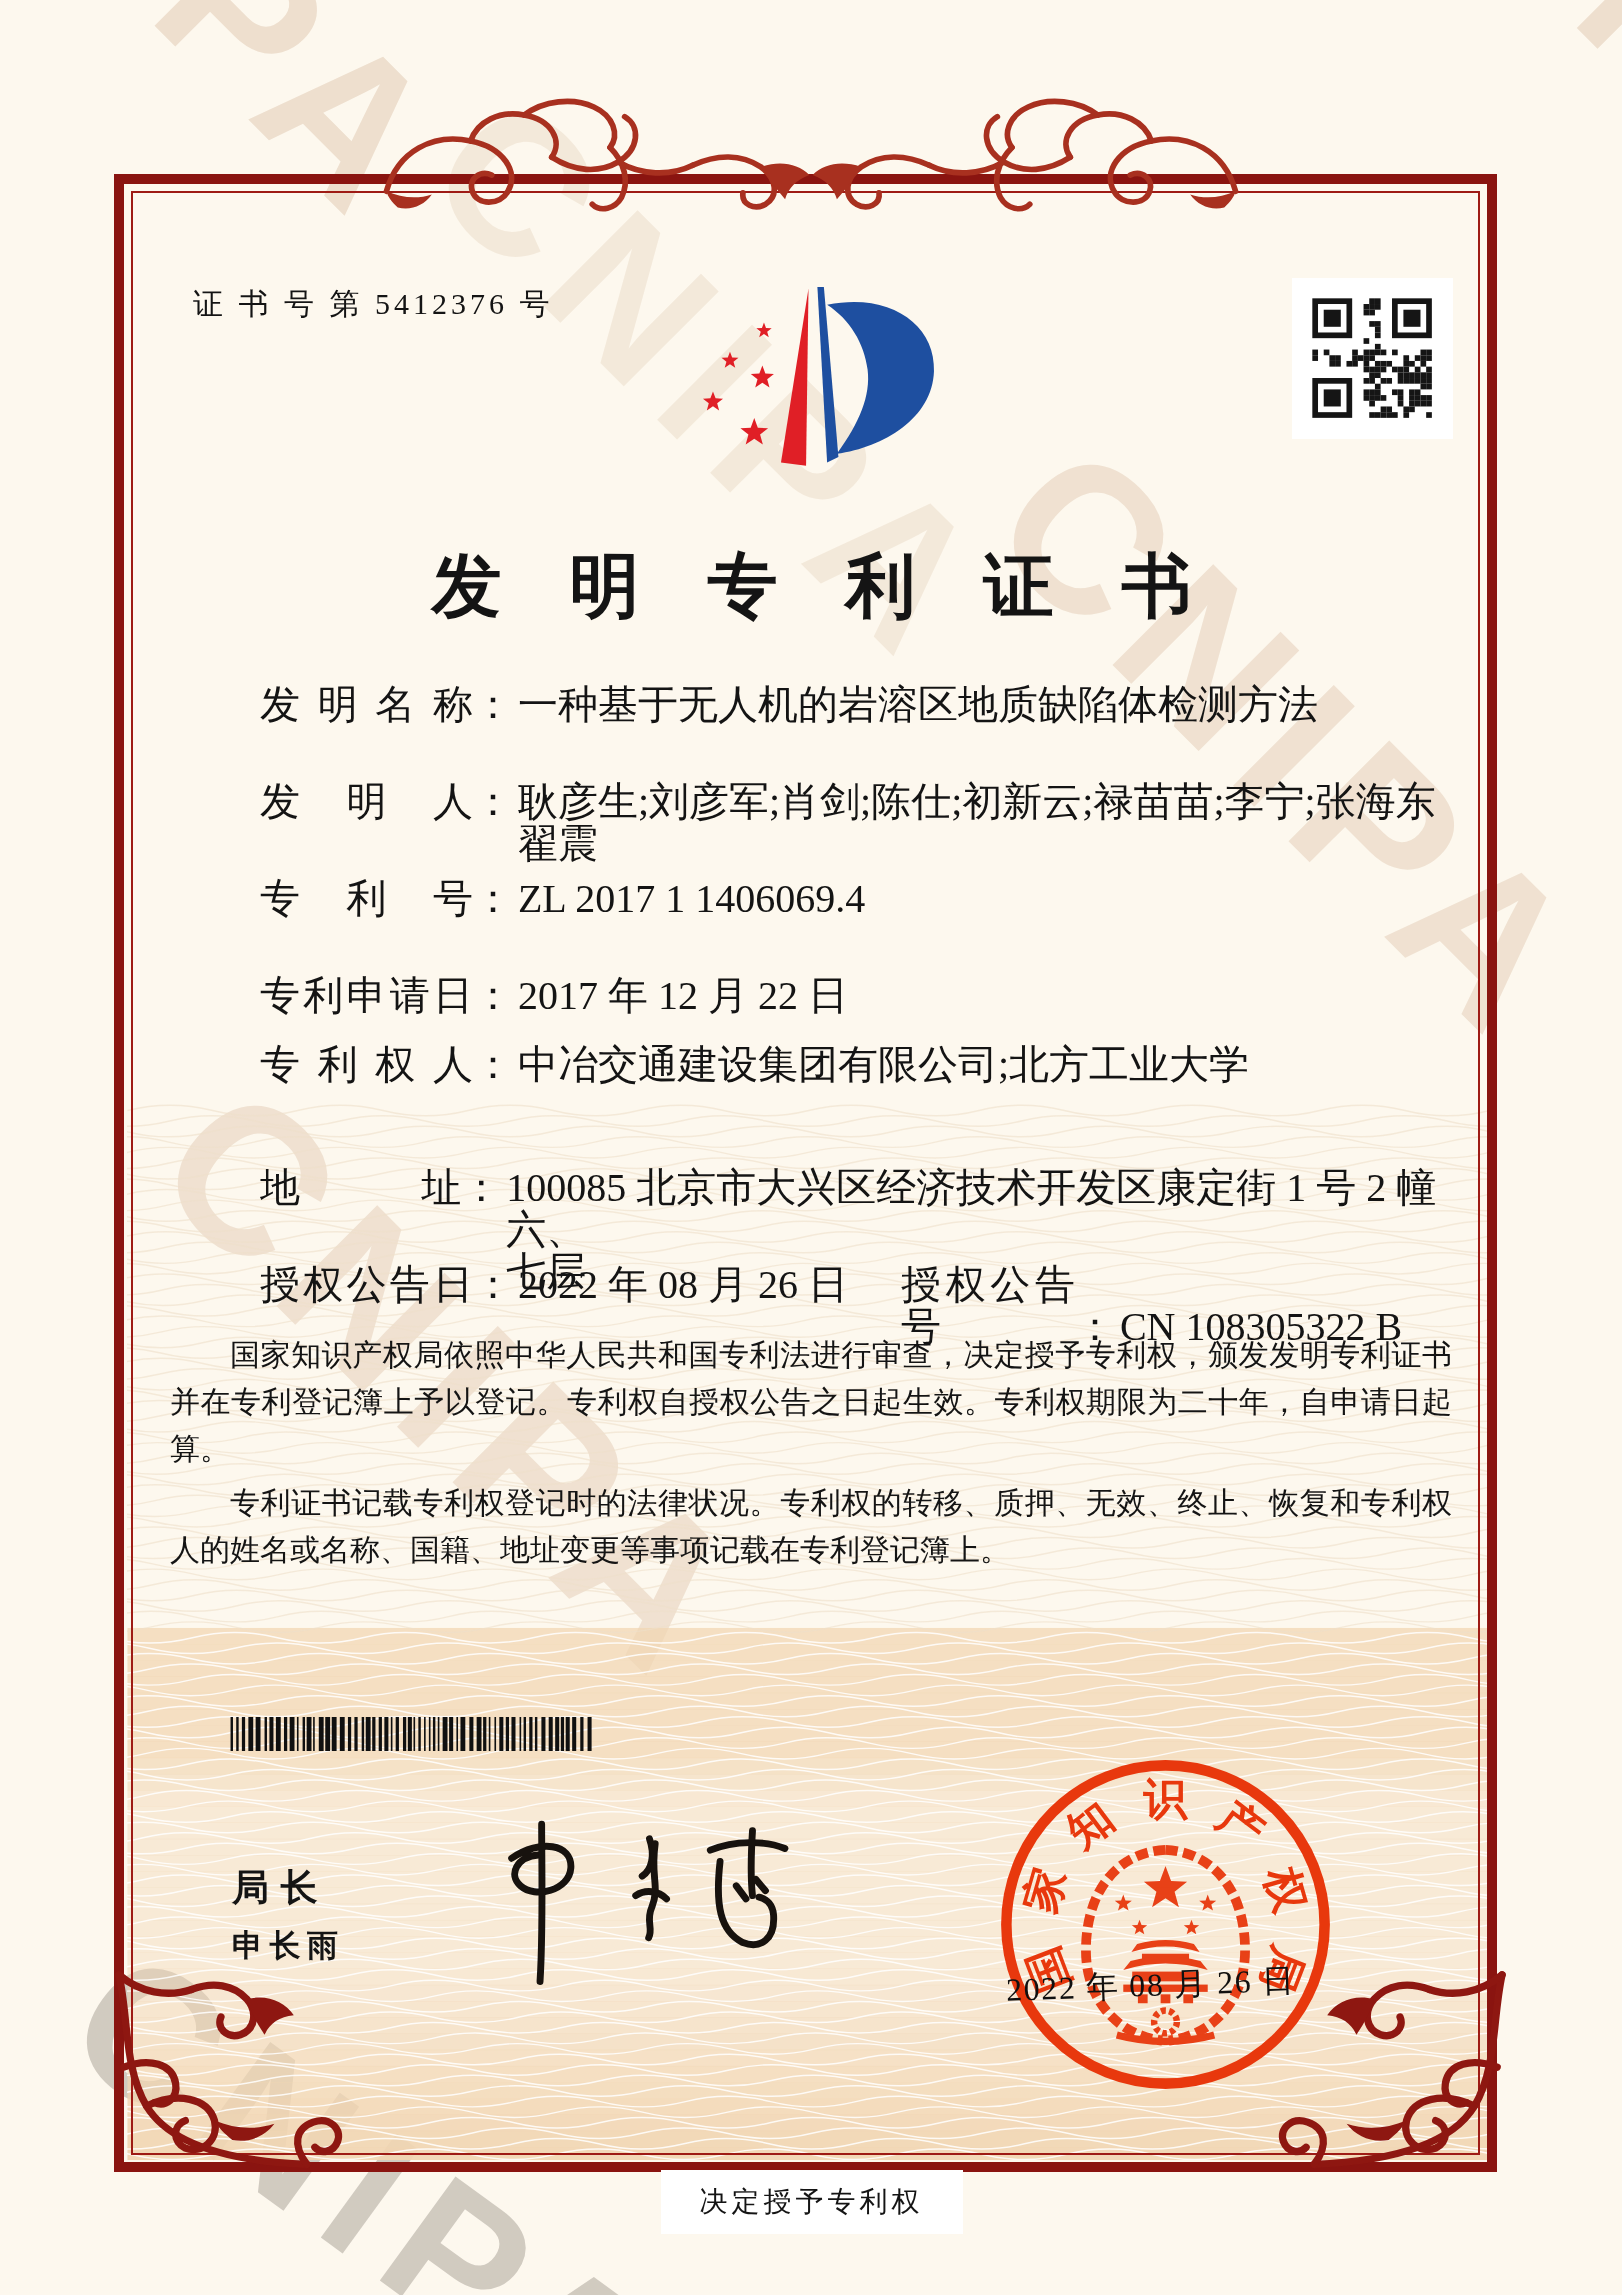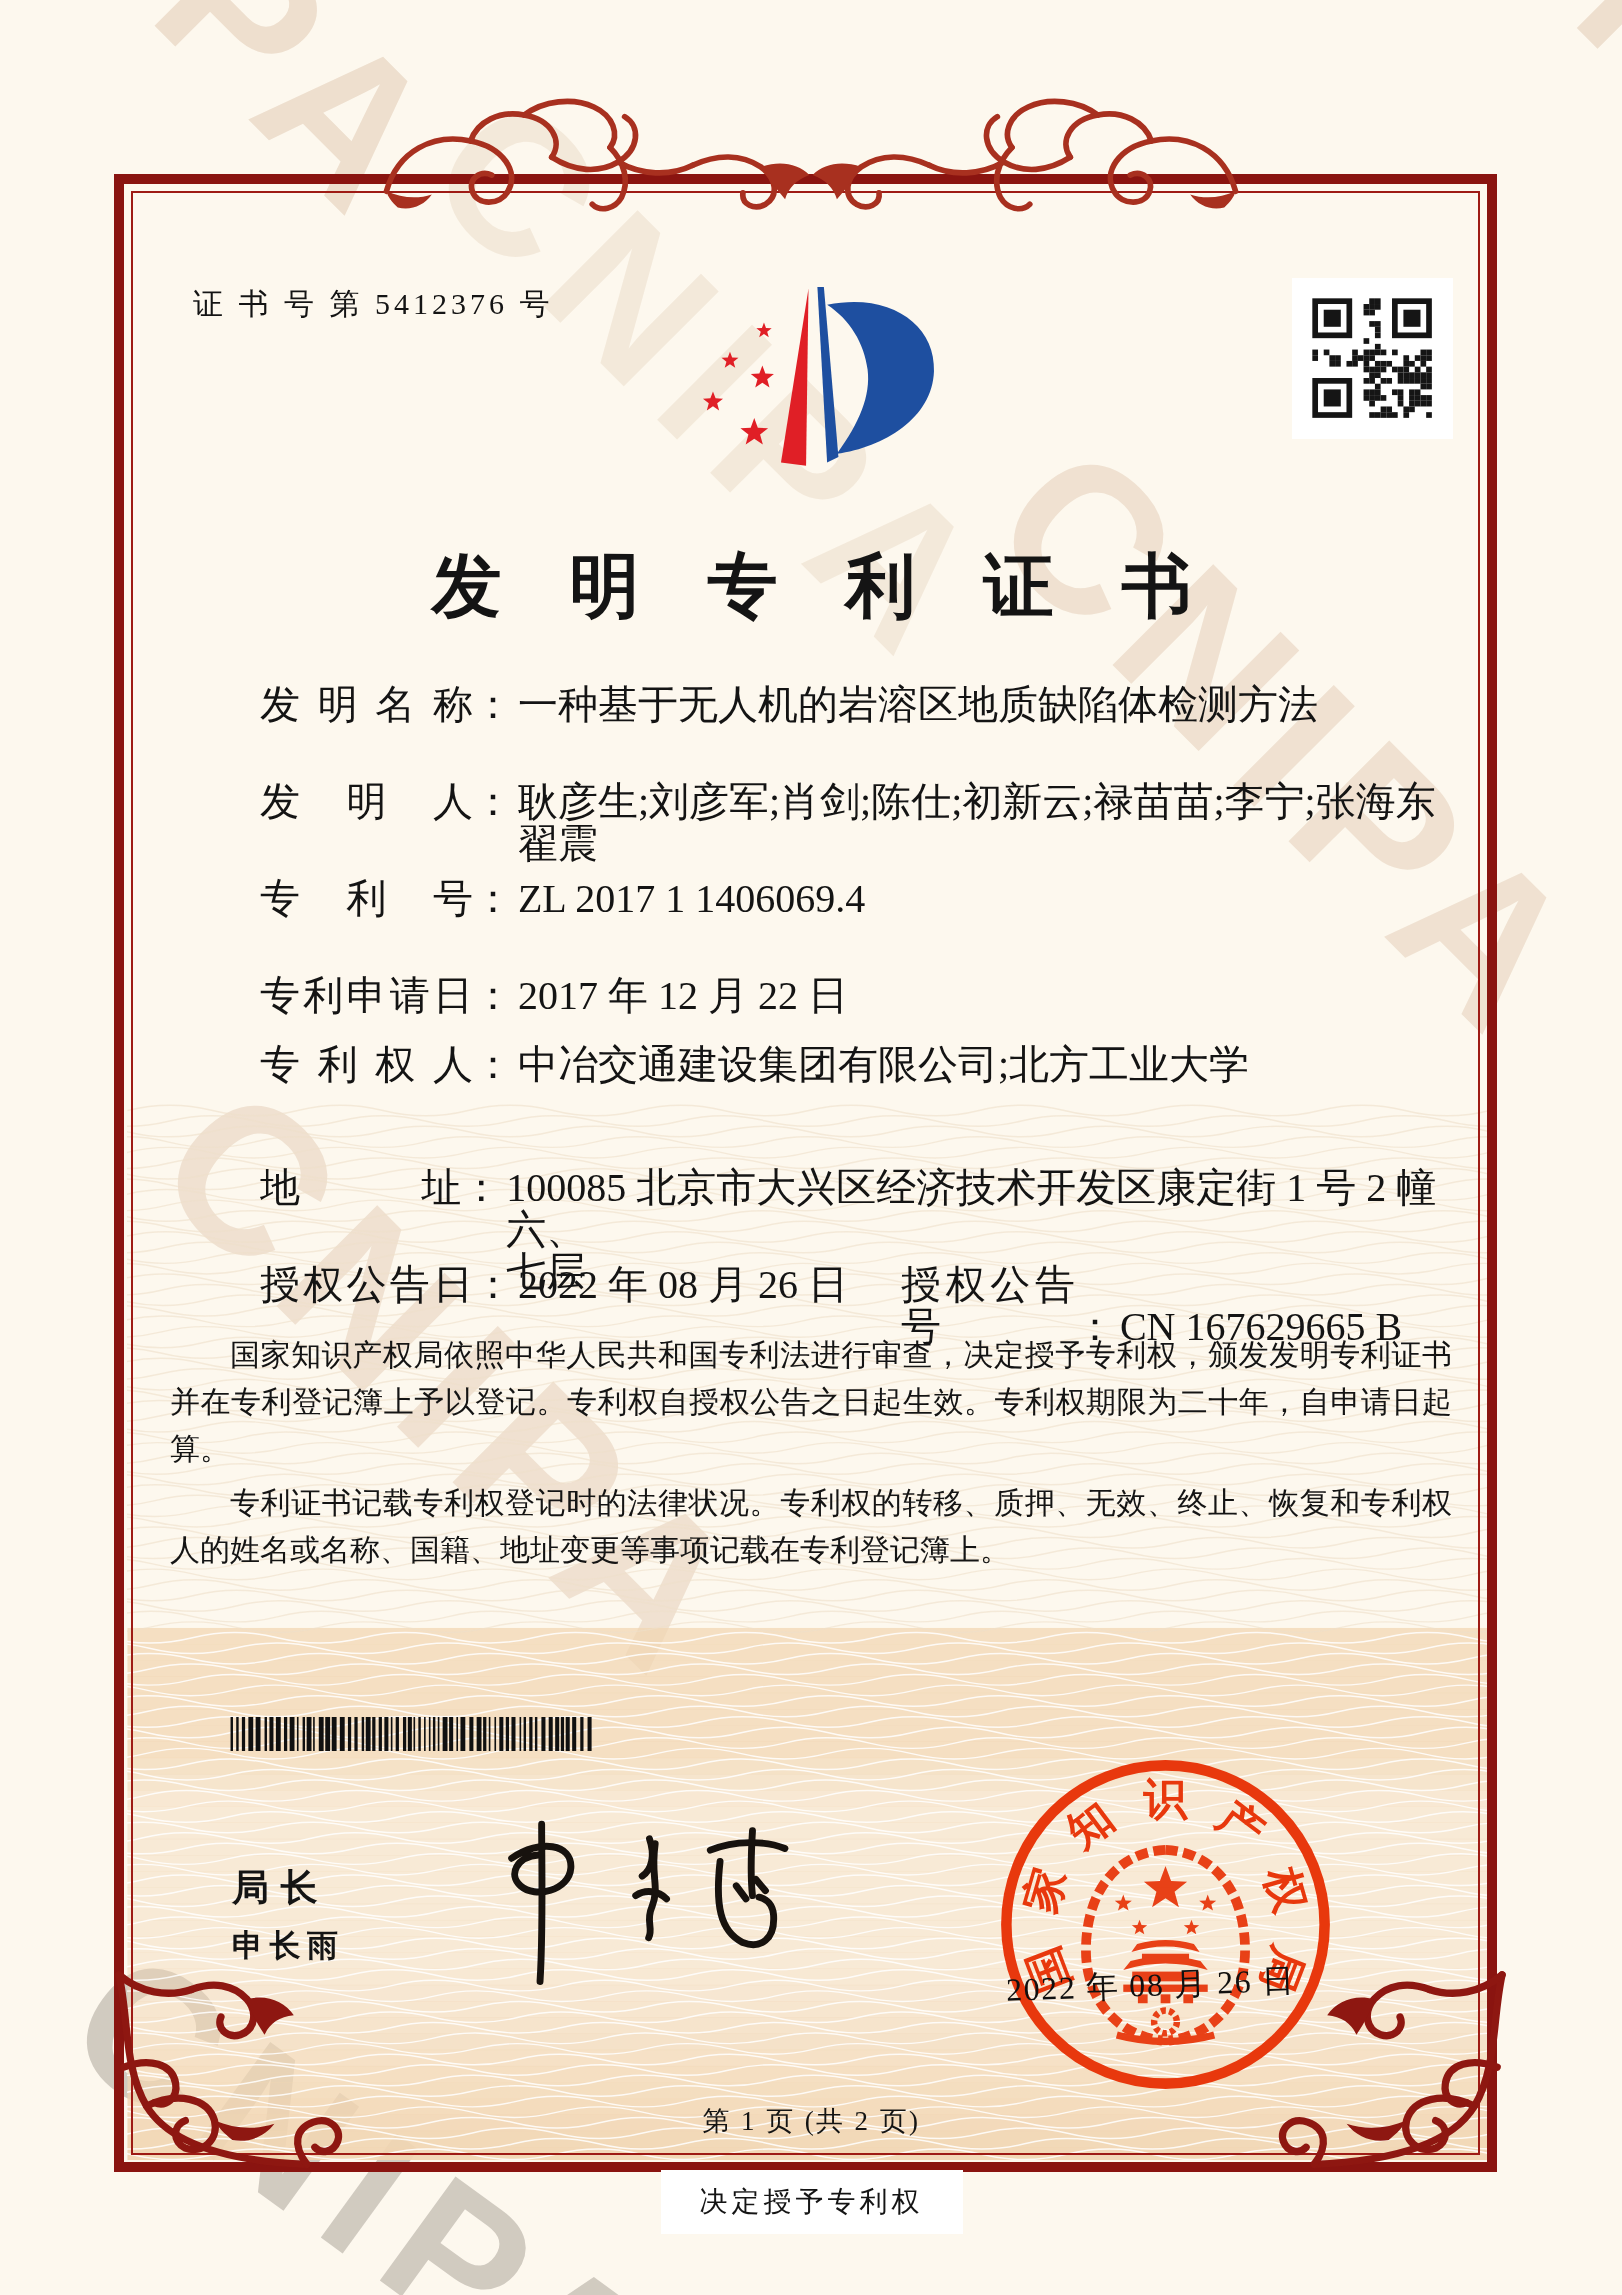--- a/index.html
+++ b/index.html
@@ -434,21 +434,21 @@
     </span>
   </div>
 
   <div class="row row-grant" style="position:absolute;">
     <span class="flabel">授权公告日</span>
       <span class="colon">：</span>
     <span class="fvalue">2022 年 08 月 26 日</span>
     <span class="rgroup">
       <span class="flabel-s">授权公告号</span>
         <span class="colon">：</span>
-      <span class="fvalue">CN 167629665 B</span>
+      <span class="fvalue">CN 108305322 B</span>
     </span>
   </div>
 
   <div class="body-text">
     <p>国家知识产权局依照中华人民共和国专利法进行审查，决定授予专利权，颁发发明专利证书并在专利登记簿上予以登记。专利权自授权公告之日起生效。专利权期限为二十年，自申请日起算。</p>
     <p>专利证书记载专利权登记时的法律状况。专利权的转移、质押、无效、终止、恢复和专利权人的姓名或名称、国籍、地址变更等事项记载在专利登记簿上。</p>
   </div>
 
   <svg class="barcode" width="367" height="34" viewBox="0 0 452 42">
     <g id="bc-bars" fill="#101010">
@@ -562,19 +562,18 @@
         <rect x="176" y="296" width="12" height="11"></rect>
         <rect x="204" y="296" width="12" height="11"></rect>
         <rect x="232" y="296" width="12" height="11"></rect>
       </g>
       <circle cx="210" cy="330" r="14" fill="none" stroke="#e8380d" stroke-width="8" stroke-dasharray="6 4"></circle>
       <path d="M150,346 Q210,362 270,346" fill="none" stroke="#e8380d" stroke-width="9"></path>
     </g>
   </svg>
   <div class="seal-date">2022 年 08 月 26 日</div>
 
-  <div class="footer-page">第 1 页 (共 2 页)</div>
   <div class="note-box">
     <span>决定授予专利权</span>
   </div>
 
 </div>
 
 
 </body></html>

